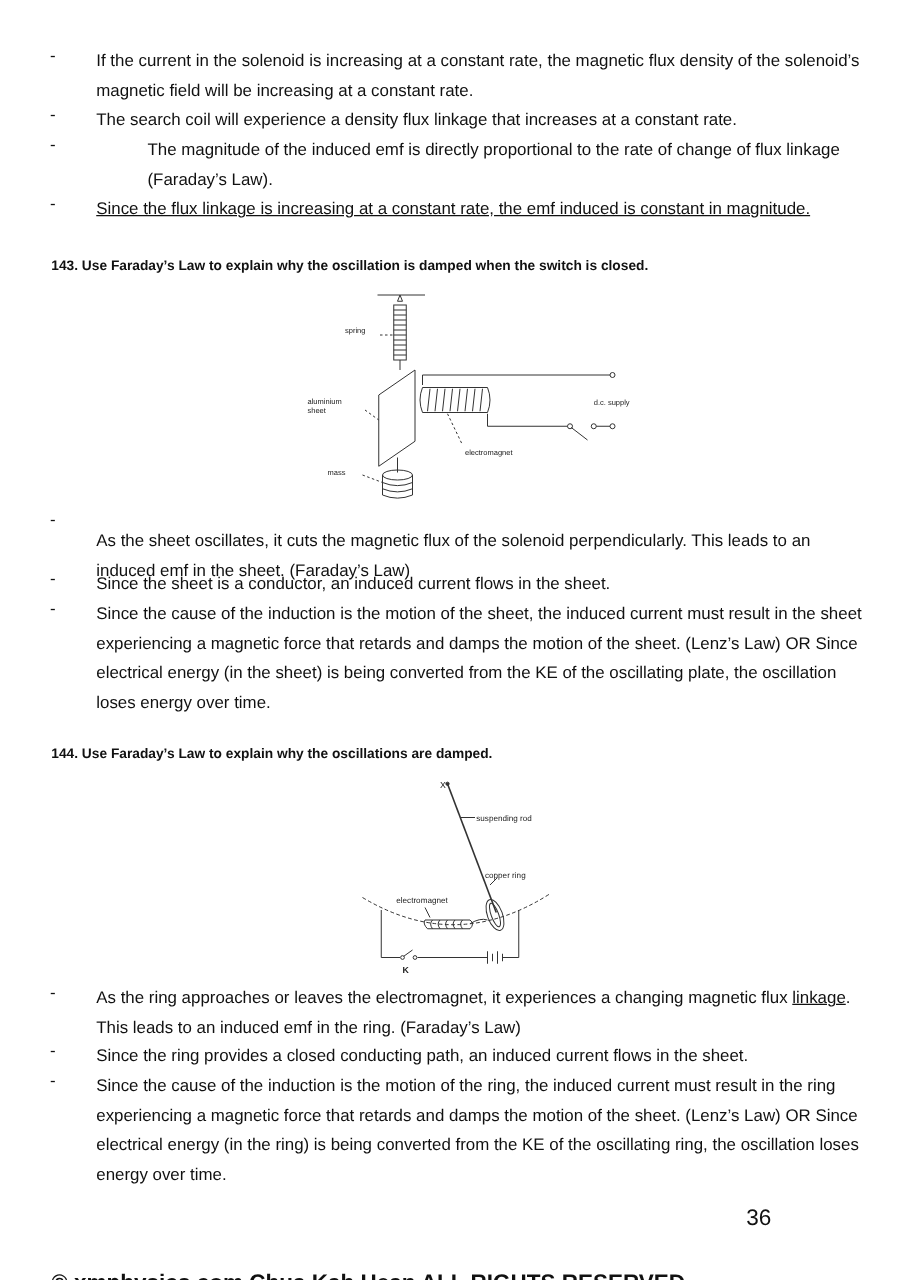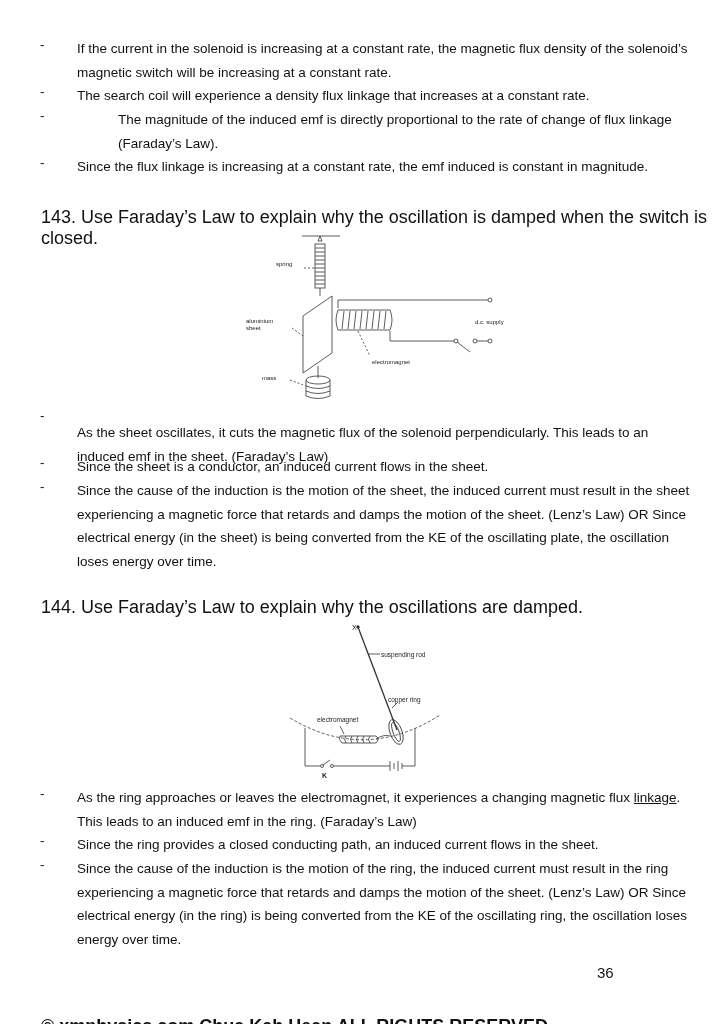--- a/index.html
+++ b/index.html
@@ -1,45 +1,45 @@
 <!DOCTYPE html>
 <html><head>
 <meta charset="utf-8">
 <style>
   html, body { margin: 0; padding: 0; background: #ffffff; }
   body { width: 724px; height: 1024px; position: relative; overflow: hidden;
          font-family: "Liberation Sans", sans-serif; color: #111; font-size: 13.5px; }
   .bullet { position: absolute; left: 0; width: 700px; }
   .dash { position: absolute; left: 40px; }
   .btxt { position: absolute; left: 77px; width: 620px; line-height: 23.5px; }
-  .heading { position: absolute; left: 41px; font-weight: normal; font-size: 18px; }
+  .heading { position: absolute; left: 41px; font-weight: bold; font-size: 11px; }
   .fig { position: absolute; }
   .footer { position: absolute; top: 1016px; left: 41px; font-size: 18px; font-weight: bold; }
-  .pagenum { position: absolute; top: 964px; left: 597px; font-size: 15px; }
+  .pagenum { position: absolute; top: 964px; left: 597px; font-size: 18px; }
   u { text-decoration: underline; }
   svg text { font-family: "Liberation Sans", sans-serif; }
 </style>
 </head>
 <body>
 
 <div class="bullet" style="top:37px;">
   <span class="dash">-</span>
-  <div class="btxt" style="top:0;">If the current in the solenoid is increasing at a constant rate, the magnetic flux density of the solenoid’s magnetic switch will be increasing at a constant rate.</div>
+  <div class="btxt" style="top:0;">If the current in the solenoid is increasing at a constant rate, the magnetic flux density of the solenoid’s magnetic field will be increasing at a constant rate.</div>
 </div>
 <div class="bullet" style="top:84px;">
   <span class="dash">-</span>
   <div class="btxt" style="top:0;">The search coil will experience a density flux linkage that increases at a constant rate.</div>
 </div>
 <div class="bullet" style="top:108px;">
   <span class="dash">-</span>
   <div class="btxt" style="top:0;margin-left:41px;">The magnitude of the induced emf is directly proportional to the rate of change of flux linkage (Faraday’s Law).</div>
 </div>
 <div class="bullet" style="top:155px;">
   <span class="dash">-</span>
-  <div class="btxt" style="top:0;">Since the flux linkage is increasing at a constant rate, the emf induced is constant in magnitude.</div>
+  <div class="btxt" style="top:0;text-decoration:underline;">Since the flux linkage is increasing at a constant rate, the emf induced is constant in magnitude.</div>
 </div>
 
 <div class="heading" style="top:207px;">143.  Use Faraday’s Law to explain why the oscillation is damped when the switch is closed.</div>
 
 <div class="fig" style="left:230px; top:228px; width:300px; height:175px;">
   <svg width="300" height="175" viewBox="0 0 300 175">
     <g stroke="#333" fill="none" stroke-width="0.8">
       <line x1="72" y1="8" x2="110" y2="8"></line>
       <path d="M90 8 L88 13 L92 13 Z"></path>
       <rect x="85" y="16" width="10" height="44"></rect>

